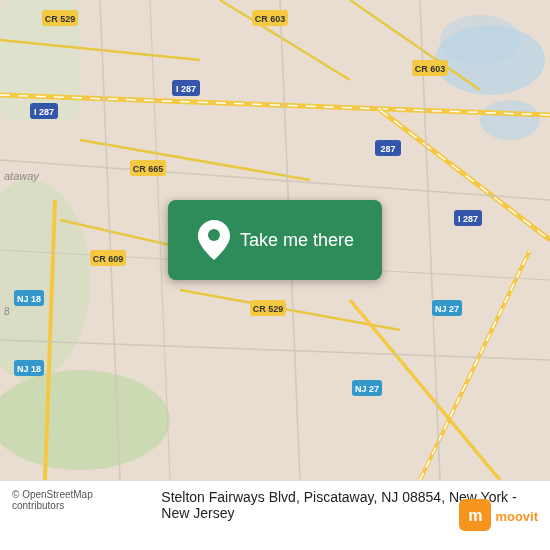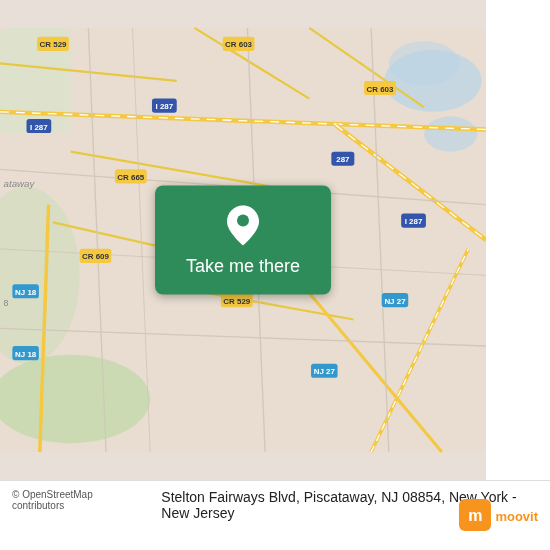--- a/index.html
+++ b/index.html
@@ -6,21 +6,21 @@
 
     body {
       width: 550px;
       height: 550px;
       overflow: hidden;
       font-family: Arial, sans-serif;
       position: relative;
     }
 
     #map-container {
-      width: 486px;
+      width: 550px;
       height: 480px;
       position: relative;
       overflow: hidden;
       background-color: #e8e0d8;
     }
 
     
     .map-svg {
       position: absolute;
       top: 0; left: 0;
@@ -31,21 +31,21 @@
     
     #button-overlay {
       position: absolute;
       top: 50%;
       left: 50%;
       transform: translate(-50%, -50%);
       background-color: #2e8b5a;
       border-radius: 8px;
       padding: 18px 28px;
       display: flex;
-      flex-direction: column;
+      flex-direction: row;
       align-items: center;
       gap: 8px;
       cursor: pointer;
       box-shadow: 0 2px 10px rgba(0,0,0,0.3);
       min-width: 176px;
     }
 
     #button-overlay .pin-icon {
       width: 36px;
       height: 44px;

